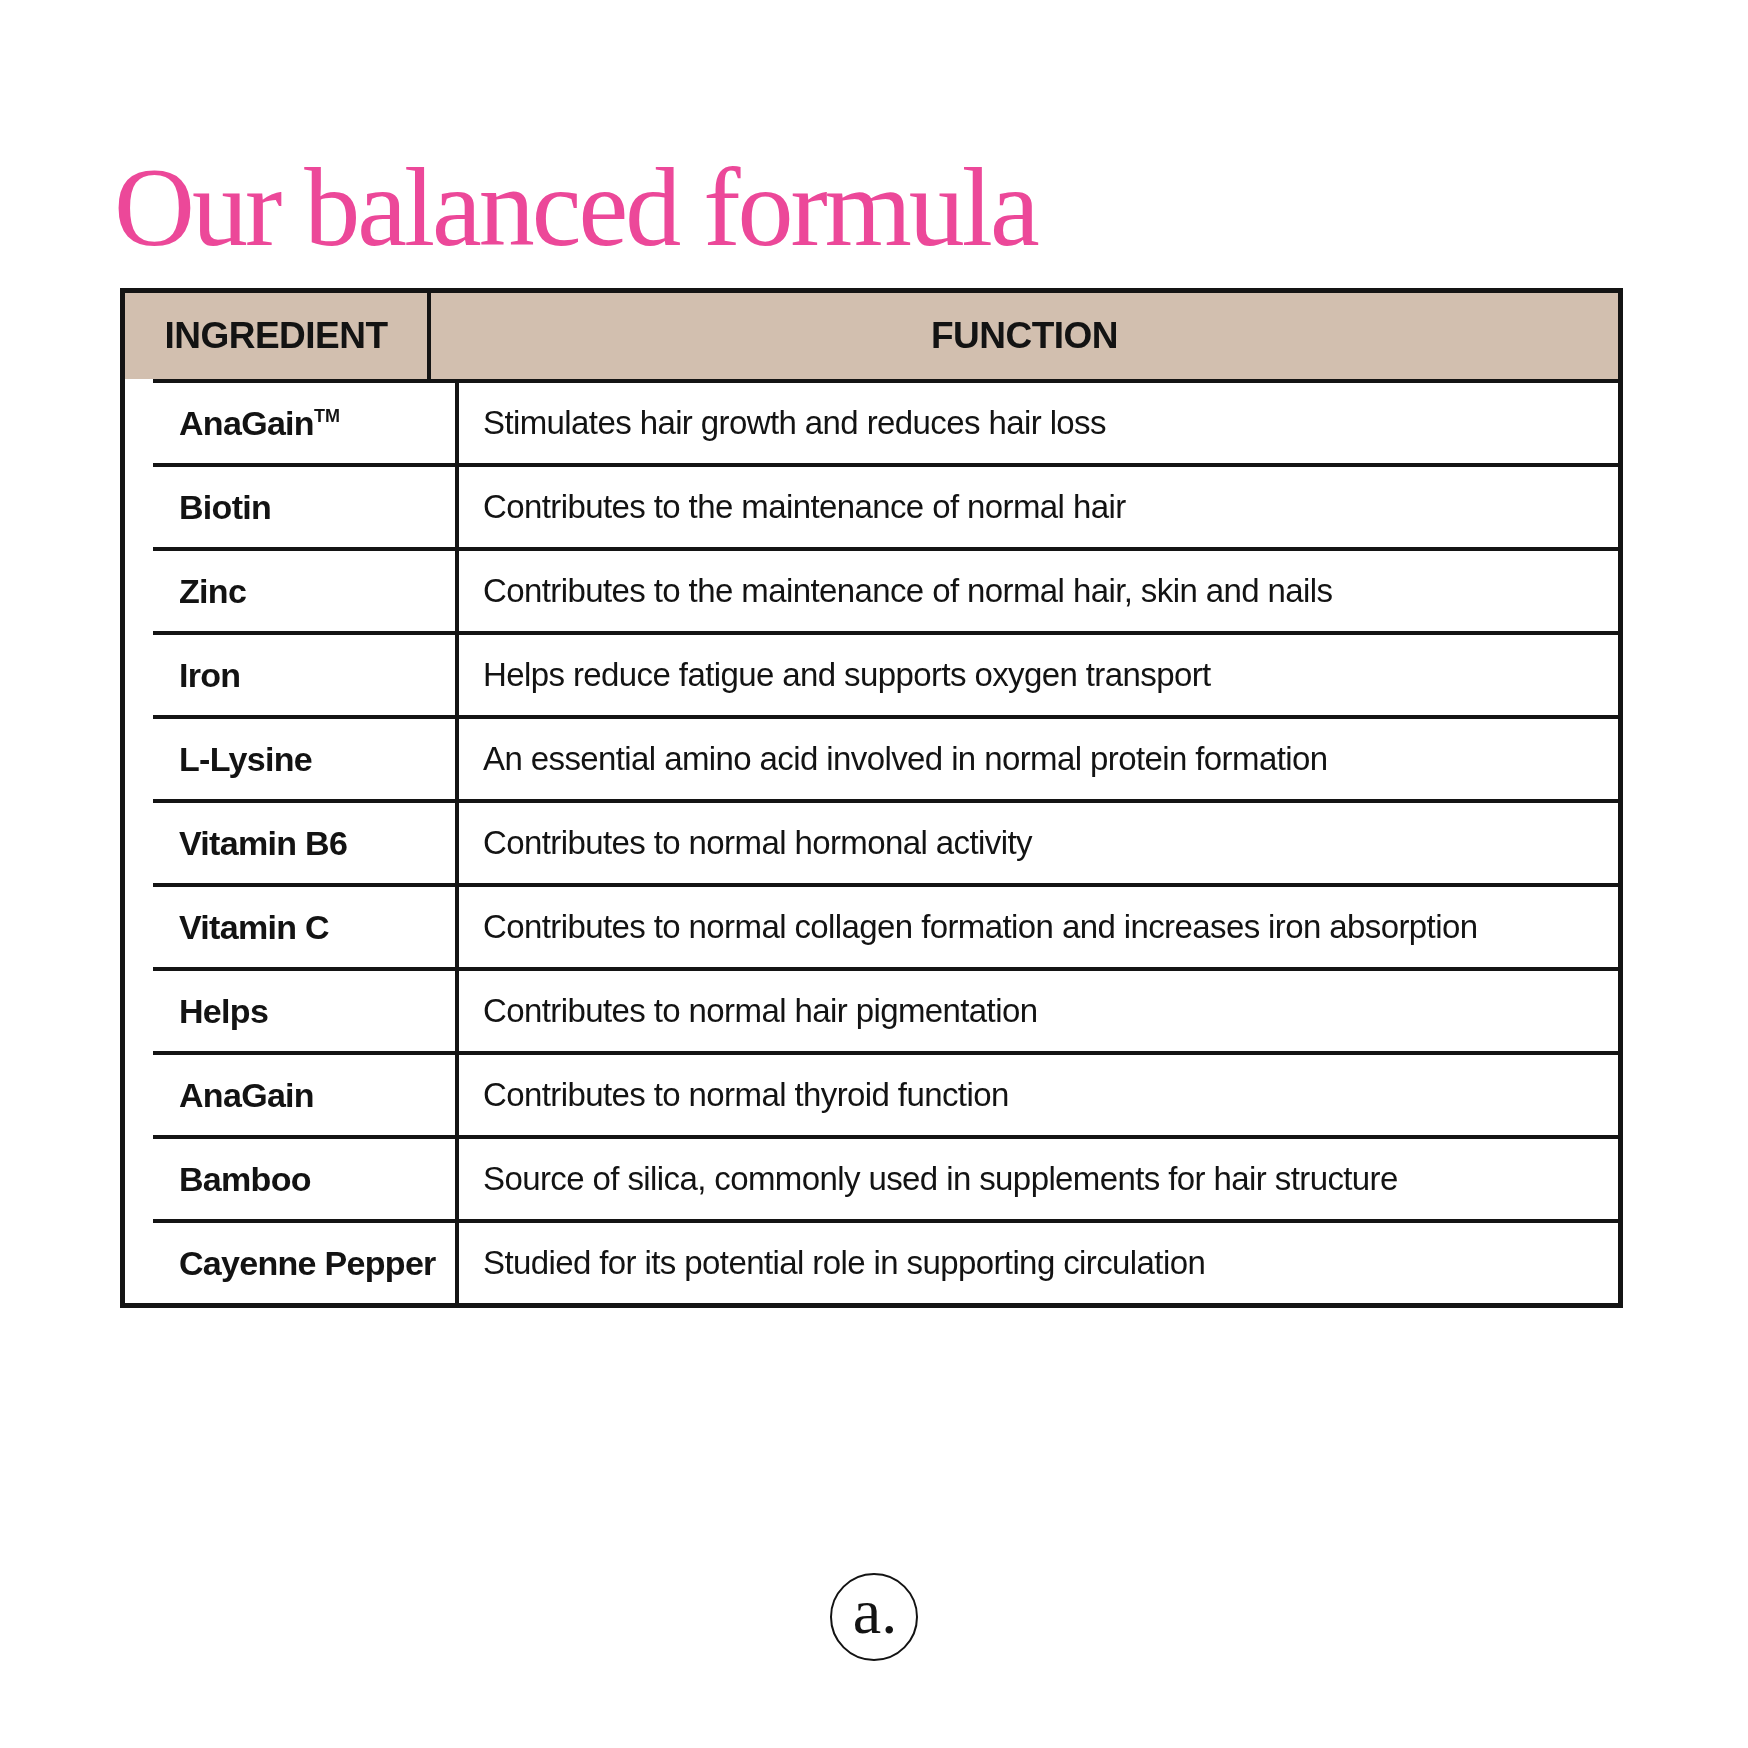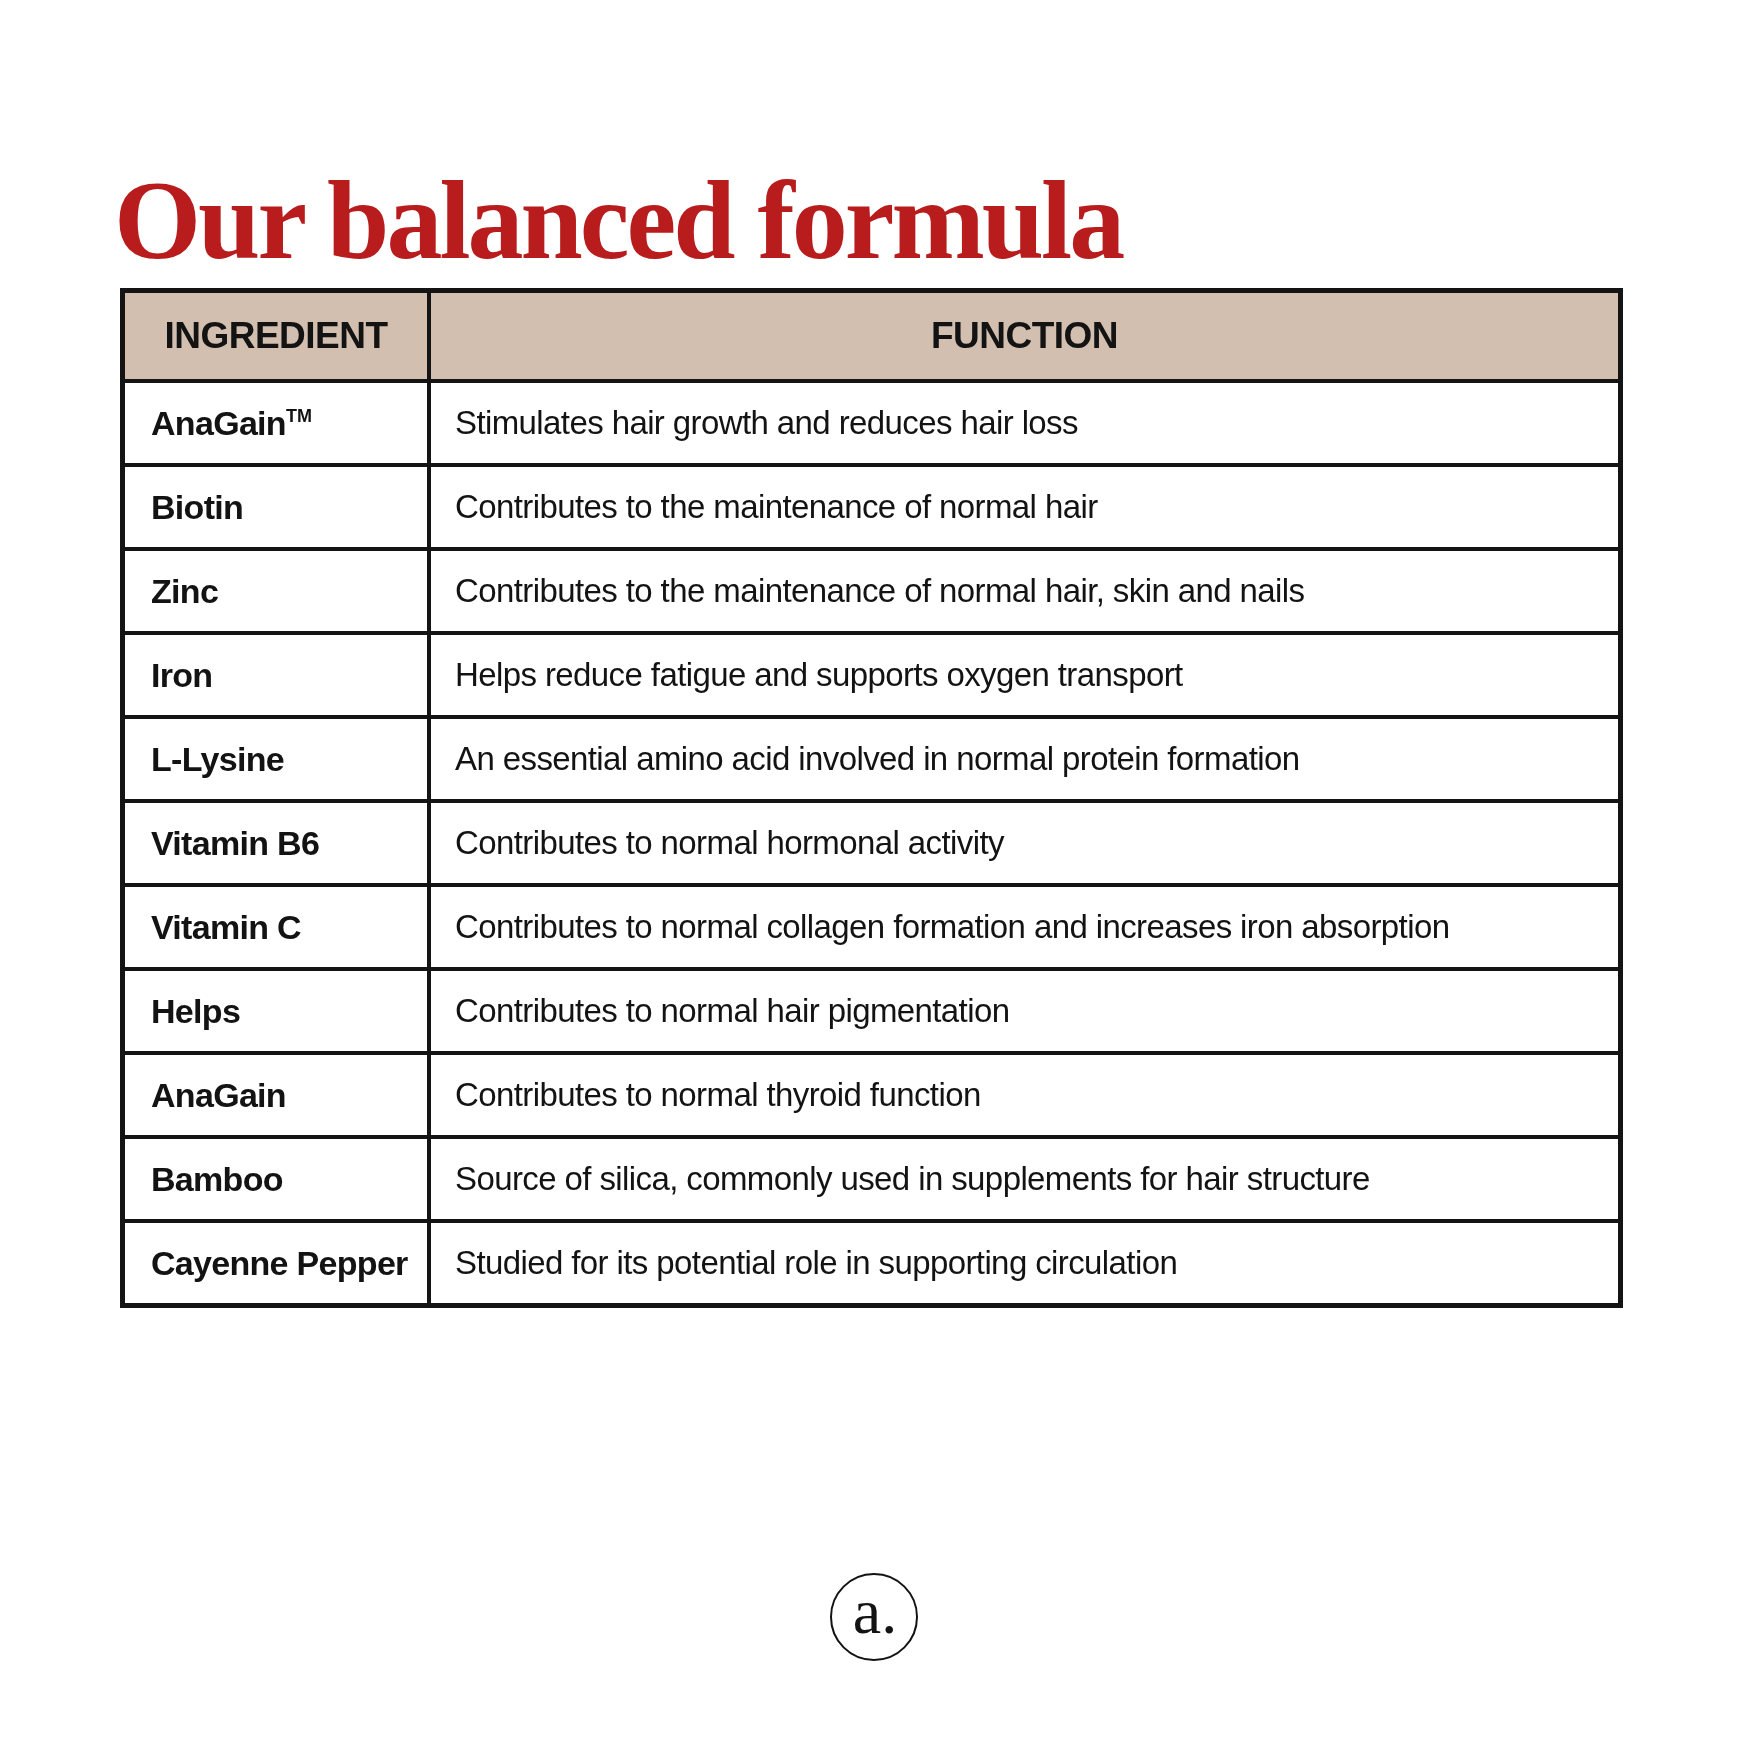--- a/index.html
+++ b/index.html
@@ -13,27 +13,27 @@
     position: relative;
     font-family: "Liberation Sans", sans-serif;
     color: #131313;
     overflow: hidden;
   }
 
   
   .page-title {
     position: absolute;
     left: 114px;
-    top: 81px;
+    top: 68px;
     font-family: "Liberation Serif", "DejaVu Serif", serif;
     font-size: 112px;
-    font-weight: 700;
+    font-weight: 400;
     letter-spacing: -3px;
     line-height: 1.15;
-    color: #b91c1c;
+    color: #ec4899;
     white-space: nowrap;
   }
 
   
   .formula-table {
     position: absolute;
     left: 120px;
     top: 288px;
     width: 1503px;
     border: 5px solid #141414;
@@ -43,20 +43,21 @@
   .thead {
     display: flex;
     height: 86px;
     background: #d2bfaf;
   }
   .trow {
     display: flex;
     height: 80px;
     border-top: 4px solid #141414;
     background: #ffffff;
+    margin-left: 28px;
   }
   .cell-ing {
     width: 306px;
     flex: 0 0 306px;
     box-sizing: border-box;
     border-right: 4px solid #141414;
     display: flex;
     align-items: center;
     padding-left: 26px;
     padding-right: 8px;

